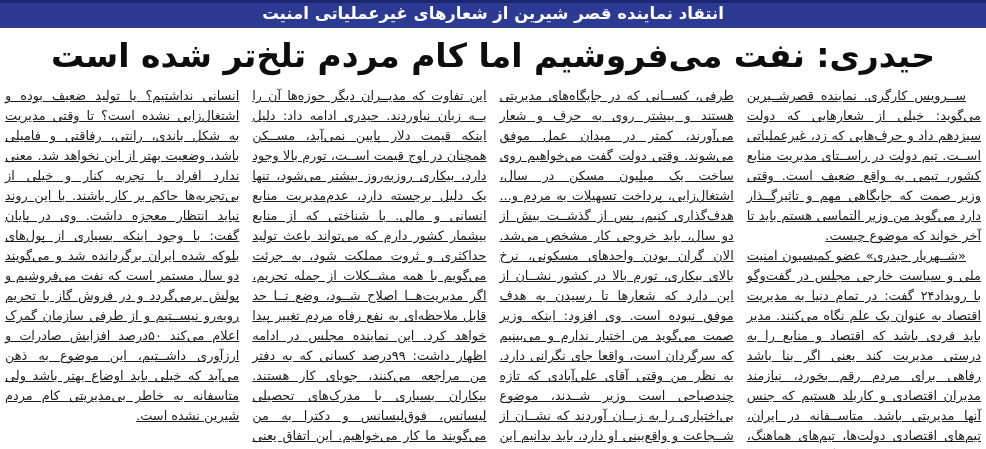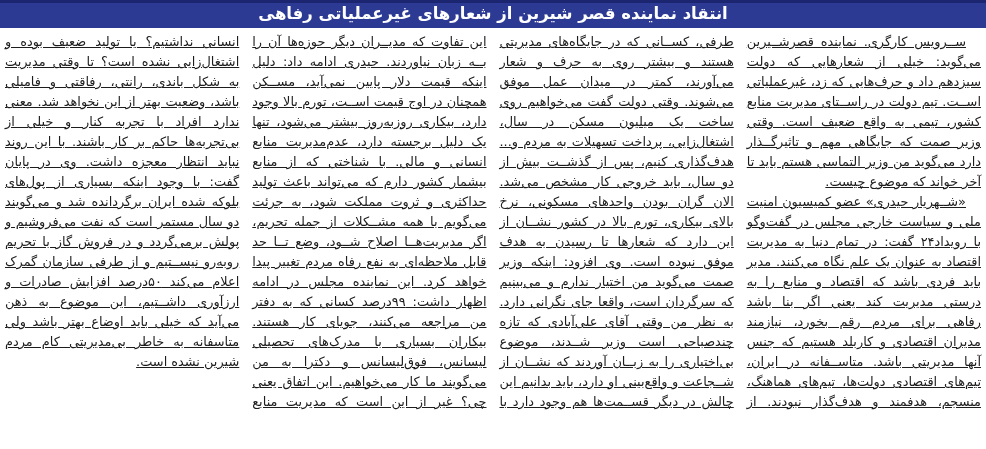--- a/index.html
+++ b/index.html
@@ -57,22 +57,23 @@
     margin: 0;
     text-decoration: underline;
   }
 </style>
 </head>
 <body>
 
 <div class="page">
 
   <div class="kicker-bar">
-    <span class="kicker-text">انتقاد نماینده قصر شیرین از شعارهای غیرعملیاتی رفاهی</span>
+    <span class="kicker-text">انتقاد نماینده قصر شیرین از شعارهای غیرعملیاتی امنیت</span>
   </div>
 
+  <h1 class="headline">حیدری: نفت می‌فروشیم اما کام مردم تلخ‌تر شده است</h1>
 
   <div class="article-body">
     <p>ســرویس کارگری. نماینده قصرشــیرین می‌گوید: خیلی از شعارهایی که دولت سیزدهم داد و حرف‌هایی که زد، غیرعملیاتی اســت. تیم دولت در راســتای مدیریت منابع کشور، تیمی به واقع ضعیف است. وقتی وزیر صمت که جایگاهی مهم و تاثیرگــذار دارد می‌گوید من وزیر التماسی هستم باید تا آخر خواند که موضوع چیست.</p>
     <p>«شــهریار حیدری» عضو کمیسیون امنیت ملی و سیاست خارجی مجلس در گفت‌وگو با رویداد۲۴ گفت: در تمام دنیا به مدیریت اقتصاد به عنوان یک علم نگاه می‌کنند. مدیر باید فردی باشد که اقتصاد و منابع را به درستی مدیریت کند یعنی اگر بنا باشد رفاهی برای مردم رقم بخورد، نیازمند مدیران اقتصادی و کاربلد هستیم که جنس آنها مدیریتی باشد. متاســفانه در ایران، تیم‌های اقتصادی دولت‌ها، تیم‌های هماهنگ، منسجم، هدفمند و هدف‌گذار نبودند. از طرفی، کســانی که در جایگاه‌های مدیریتی هستند و بیشتر روی به حرف و شعار می‌آورند، کمتر در میدان عمل موفق می‌شوند. وقتی دولت گفت می‌خواهیم روی ساخت یک میلیون مسکن در سال، اشتغال‌زایی، پرداخت تسهیلات به مردم و... هدف‌گذاری کنیم، پس از گذشــت بیش از دو سال، باید خروجی کار مشخص می‌شد. الان گران بودن واحدهای مسکونی، نرخ بالای بیکاری، تورم بالا در کشور نشــان از این دارد که شعارها تا رسیدن به هدف موفق نبوده است. وی افزود: اینکه وزیر صمت می‌گوید من اختیار ندارم و می‌بینیم که سرگردان است، واقعا جای نگرانی دارد. به نظر من وقتی آقای علی‌آبادی که تازه چندصباحی است وزیر شــدند، موضوع بی‌اختیاری را به زبــان آوردند که نشــان از شــجاعت و واقع‌بینی او دارد، باید بدانیم این چالش در دیگر قســمت‌ها هم وجود دارد با این تفاوت که مدیــران دیگر حوزه‌ها آن را بــه زبان نیاوردند. حیدری ادامه داد: دلیل اینکه قیمت دلار پایین نمی‌آید، مســکن همچنان در اوج قیمت اســت، تورم بالا وجود دارد، بیکاری روزبه‌روز بیشتر می‌شود، تنها یک دلیل برجسته دارد، عدم‌مدیریت منابع انسانی و مالی. با شناختی که از منابع بیشمار کشور دارم که می‌تواند باعث تولید حداکثری و ثروت مملکت شود، به جرئت می‌گویم با همه مشــکلات از جمله تحریم، اگر مدیریت‌هــا اصلاح شــود، وضع تــا حد قابل ملاحظه‌ای به نفع رفاه مردم تغییر پیدا خواهد کرد. این نماینده مجلس در ادامه اظهار داشت: ۹۹درصد کسانی که به دفتر من مراجعه می‌کنند، جویای کار هستند. بیکاران بسیاری با مدرک‌های تحصیلی لیسانس، فوق‌لیسانس و دکترا به من می‌گویند ما کار می‌خواهیم. این اتفاق یعنی چی؟ غیر از این است که مدیریت منابع انسانی نداشتیم؟ یا تولید ضعیف بوده و اشتغال‌زایی نشده است؟ تا وقتی مدیریت به شکل باندی، رانتی، رفاقتی و فامیلی باشد، وضعیت بهتر از این نخواهد شد. معنی ندارد افراد با تجربه کنار و خیلی از بی‌تجربه‌ها حاکم بر کار باشند. با این روند نباید انتظار معجزه داشت. وی در پایان گفت: با وجود اینکه بسیاری از پول‌های بلوکه شده ایران برگردانده شد و می‌گویند دو سال مستمر است که نفت می‌فروشیم و پولش برمی‌گردد و در فروش گاز با تحریم روبه‌رو نیســتیم و از طرفی سازمان گمرک اعلام می‌کند ۵۰درصد افزایش صادرات و ارزآوری داشــتیم، این موضوع به ذهن می‌آید که خیلی باید اوضاع بهتر باشد ولی متاسفانه به خاطر بی‌مدیریتی کام مردم شیرین نشده است.</p>
   </div>
 
 </div>
 
 </body></html>

